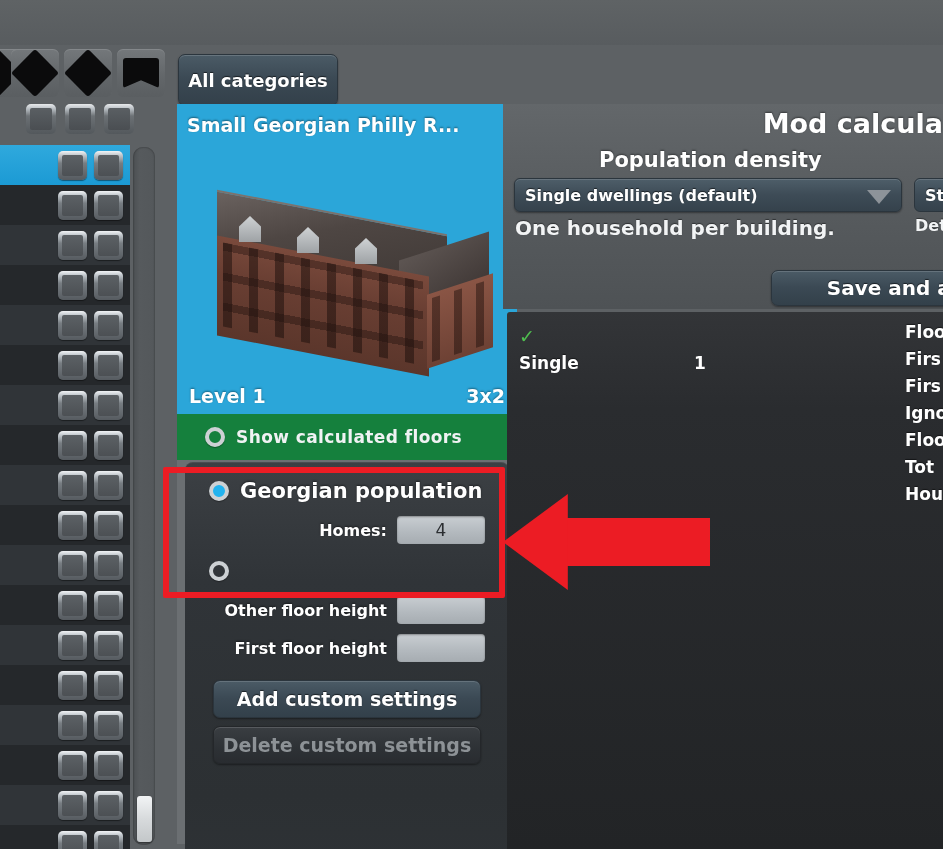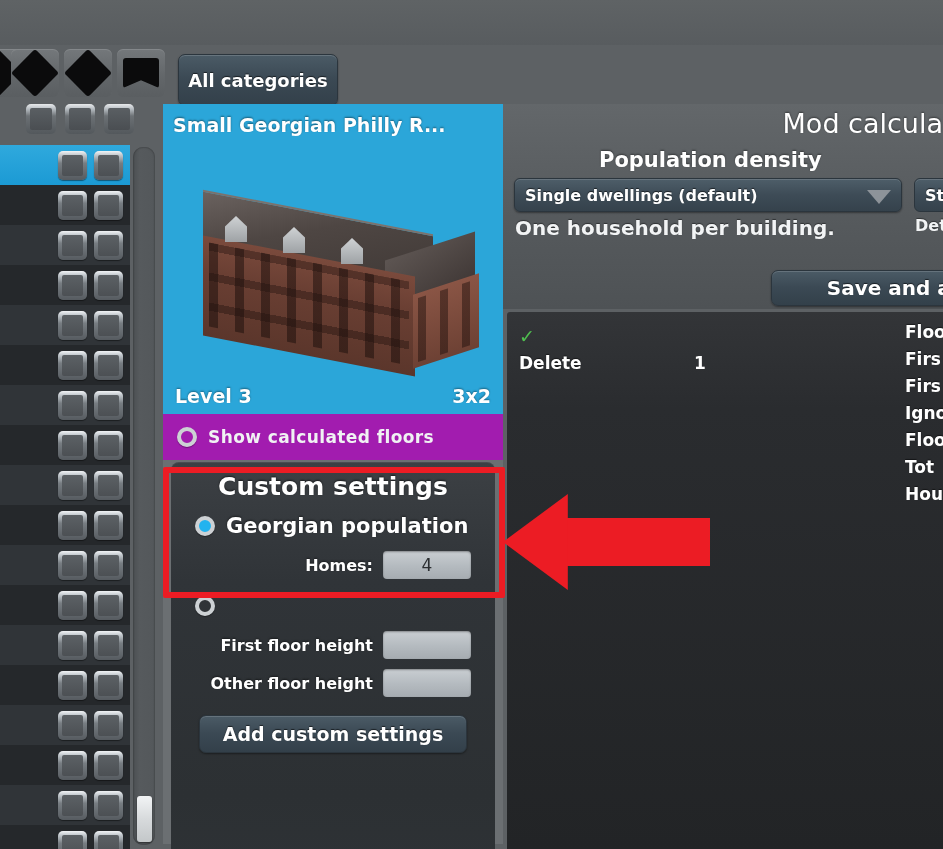--- a/index.html
+++ b/index.html
@@ -85,21 +85,21 @@
   }
   .sb-thumb {
     position:absolute; left:137px; top:796px; width:15px; height:46px;
     border-radius:3px;
     background:linear-gradient(180deg,#f2f4f5 0%, #d7dadc 50%, #c3c7c9 100%);
     box-shadow:0 1px 2px rgba(0,0,0,.5);
   }
 
   
   .center {
-    position:absolute; left:163px; top:104px; width:340px; height:740px;
+    position:absolute; left:177px; top:104px; width:340px; height:740px;
     background:#6b6f72;
     text-decoration:underline;
   }
   .preview {
     position:absolute; left:0; top:0; width:340px; height:310px;
     background:#2ba6d9; overflow:hidden;
   }
   .preview-title {
     position:absolute; left:10px; top:10px; right:10px;
     color:#fff; font-size:19px; font-weight:bold;
@@ -150,22 +150,22 @@
   .level-bar {
     position:absolute; left:0; bottom:0; width:340px; height:36px;
     display:flex; align-items:center; justify-content:space-between;
     padding:0 12px; color:#fff; font-weight:bold; font-size:19px;
     text-shadow:0 -1px 2px rgba(0,0,0,.4);
     background:#2ba6d9;
   }
 
   .calc-row {
     position:absolute; left:0; top:310px; width:340px; height:46px;
-    display:flex; align-items:center; gap:11px; padding-left:14px;
-    background:#a21caf;
+    display:flex; align-items:center; gap:11px; padding-left:28px;
+    background:#15803d;
   }
   .radio {
     width:20px; height:20px; border-radius:50%;
     border:4px solid #cdd1d4; background:transparent; flex:none;
     box-shadow:0 1px 1px rgba(0,0,0,.35);
   }
   .radio.on { border-color:#cdd1d4; background:#22b3ef; }
   .calc-row span { color:#f0f2f3; font-size:17px; font-weight:bold; letter-spacing:.4px; }
 
   
@@ -210,21 +210,21 @@
     border-color:#24272a; color:#8d9296; text-shadow:none;
   }
 
   
   .right { position:absolute; left:503px; top:104px; width:440px; height:745px; }
   .right-top {
     position:absolute; left:0; top:0; width:440px; height:205px;
     background:linear-gradient(180deg,#63676a 0%, #55595c 60%, #4e5255 100%);
   }
   .mod-title {
-    position:absolute; right:0; top:4px; color:#fff; font-size:27px; font-weight:normal;
+    position:absolute; right:0; top:4px; color:#fff; font-size:27px; font-weight:bold;
     text-shadow:0 -1px 2px rgba(0,0,0,.45); white-space:nowrap;
   }
   .dens-title {
     position:absolute; left:96px; top:44px; color:#fff; font-size:21px; font-weight:bold;
     text-shadow:0 -1px 2px rgba(0,0,0,.45); white-space:nowrap;
   }
   .dropdown {
     position:absolute; left:11px; top:74px; width:388px; height:34px; border-radius:6px;
     background:linear-gradient(180deg,#4e5e69 0%, #3e4c57 48%, #35424c 100%);
     border:1px solid #2b353d;
@@ -487,58 +487,58 @@
         <div class="roof-main"></div>
         <div class="roof-right"></div>
         <div class="facade"></div>
         <div class="side"></div>
         <div class="dormer d1"></div>
         <div class="dormer d2"></div>
         <div class="dormer d3"></div>
       </div>
 
       <div class="level-bar">
-        <span>Level 3</span>
+        <span>Level 1</span>
         <span>3x2</span>
       </div>
     </div>
 
     <div class="calc-row">
       <div class="radio"></div>
       <span>Show calculated floors</span>
     </div>
 
     <div class="custom">
-      <h2>Custom settings</h2>
 
       <div class="opt">
         <div class="radio on"></div>
         <span>Georgian population</span>
       </div>
 
       <div class="field-row">
         <label>Homes:</label>
         <div class="tbox">4</div>
       </div>
 
       <div class="opt" style="margin-top:4px;">
         <div class="radio"></div>
       </div>
 
       <div class="field-row">
+        <label>Other floor height</label>
+        <div class="tbox"></div>
+      </div>
+
+      <div class="field-row">
         <label>First floor height</label>
         <div class="tbox"></div>
       </div>
 
-      <div class="field-row">
-        <label>Other floor height</label>
-        <div class="tbox"></div>
-      </div>
-
       <div class="btn-wide">Add custom settings</div>
+      <div class="btn-wide disabled" style="margin-top:8px;">Delete custom settings</div>
     </div>
   </div>
 
   <div class="right">
     <div class="right-top">
       <div class="mod-title">Mod calcula</div>
       <div class="dens-title">Population density</div>
 
       <div class="dropdown">
         <span>Single dwellings (default)</span>
@@ -553,21 +553,21 @@
 
       <div class="save-btn">Save and ap</div>
     </div>
 
     <div class="stats">
       <div class="stat-left" id="stat-left">
           <div class="stat-line">
             <em class="ok">✓</em>
           </div>
           <div class="stat-line">
-            <b>Delete</b>
+            <b>Single</b>
             <em>1</em>
           </div>
         </div>
       <div class="stat-right" id="stat-right">
           <div>Floo</div>
           <div>Firs</div>
           <div>Firs</div>
           <div>Igno</div>
           <div>Floo</div>
           <div>Tot</div>

